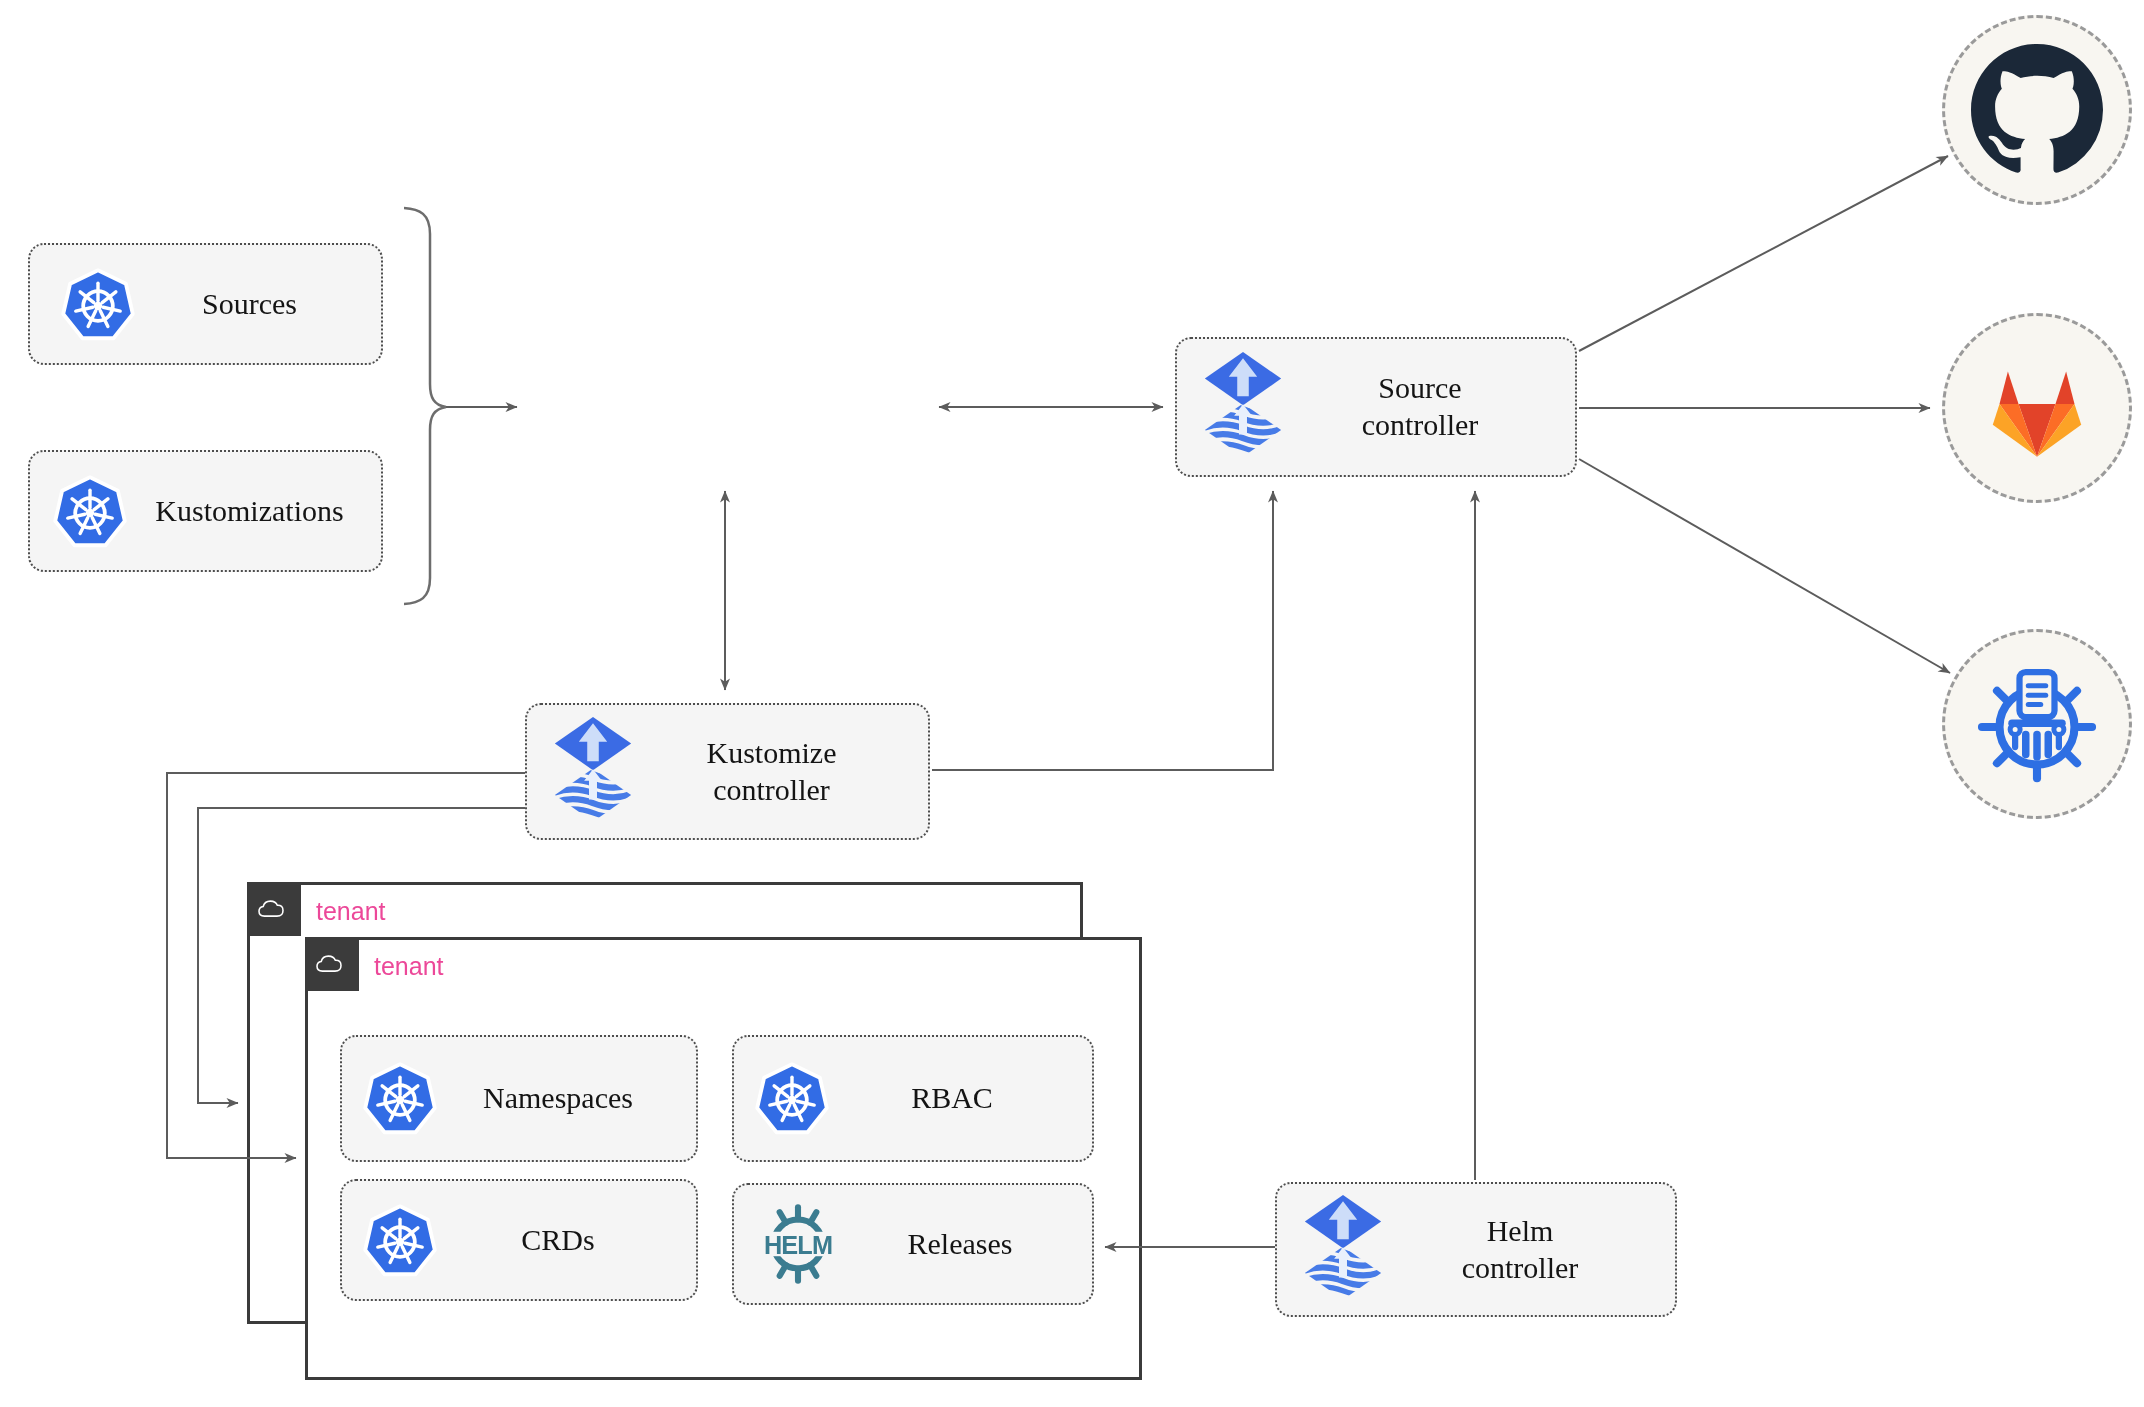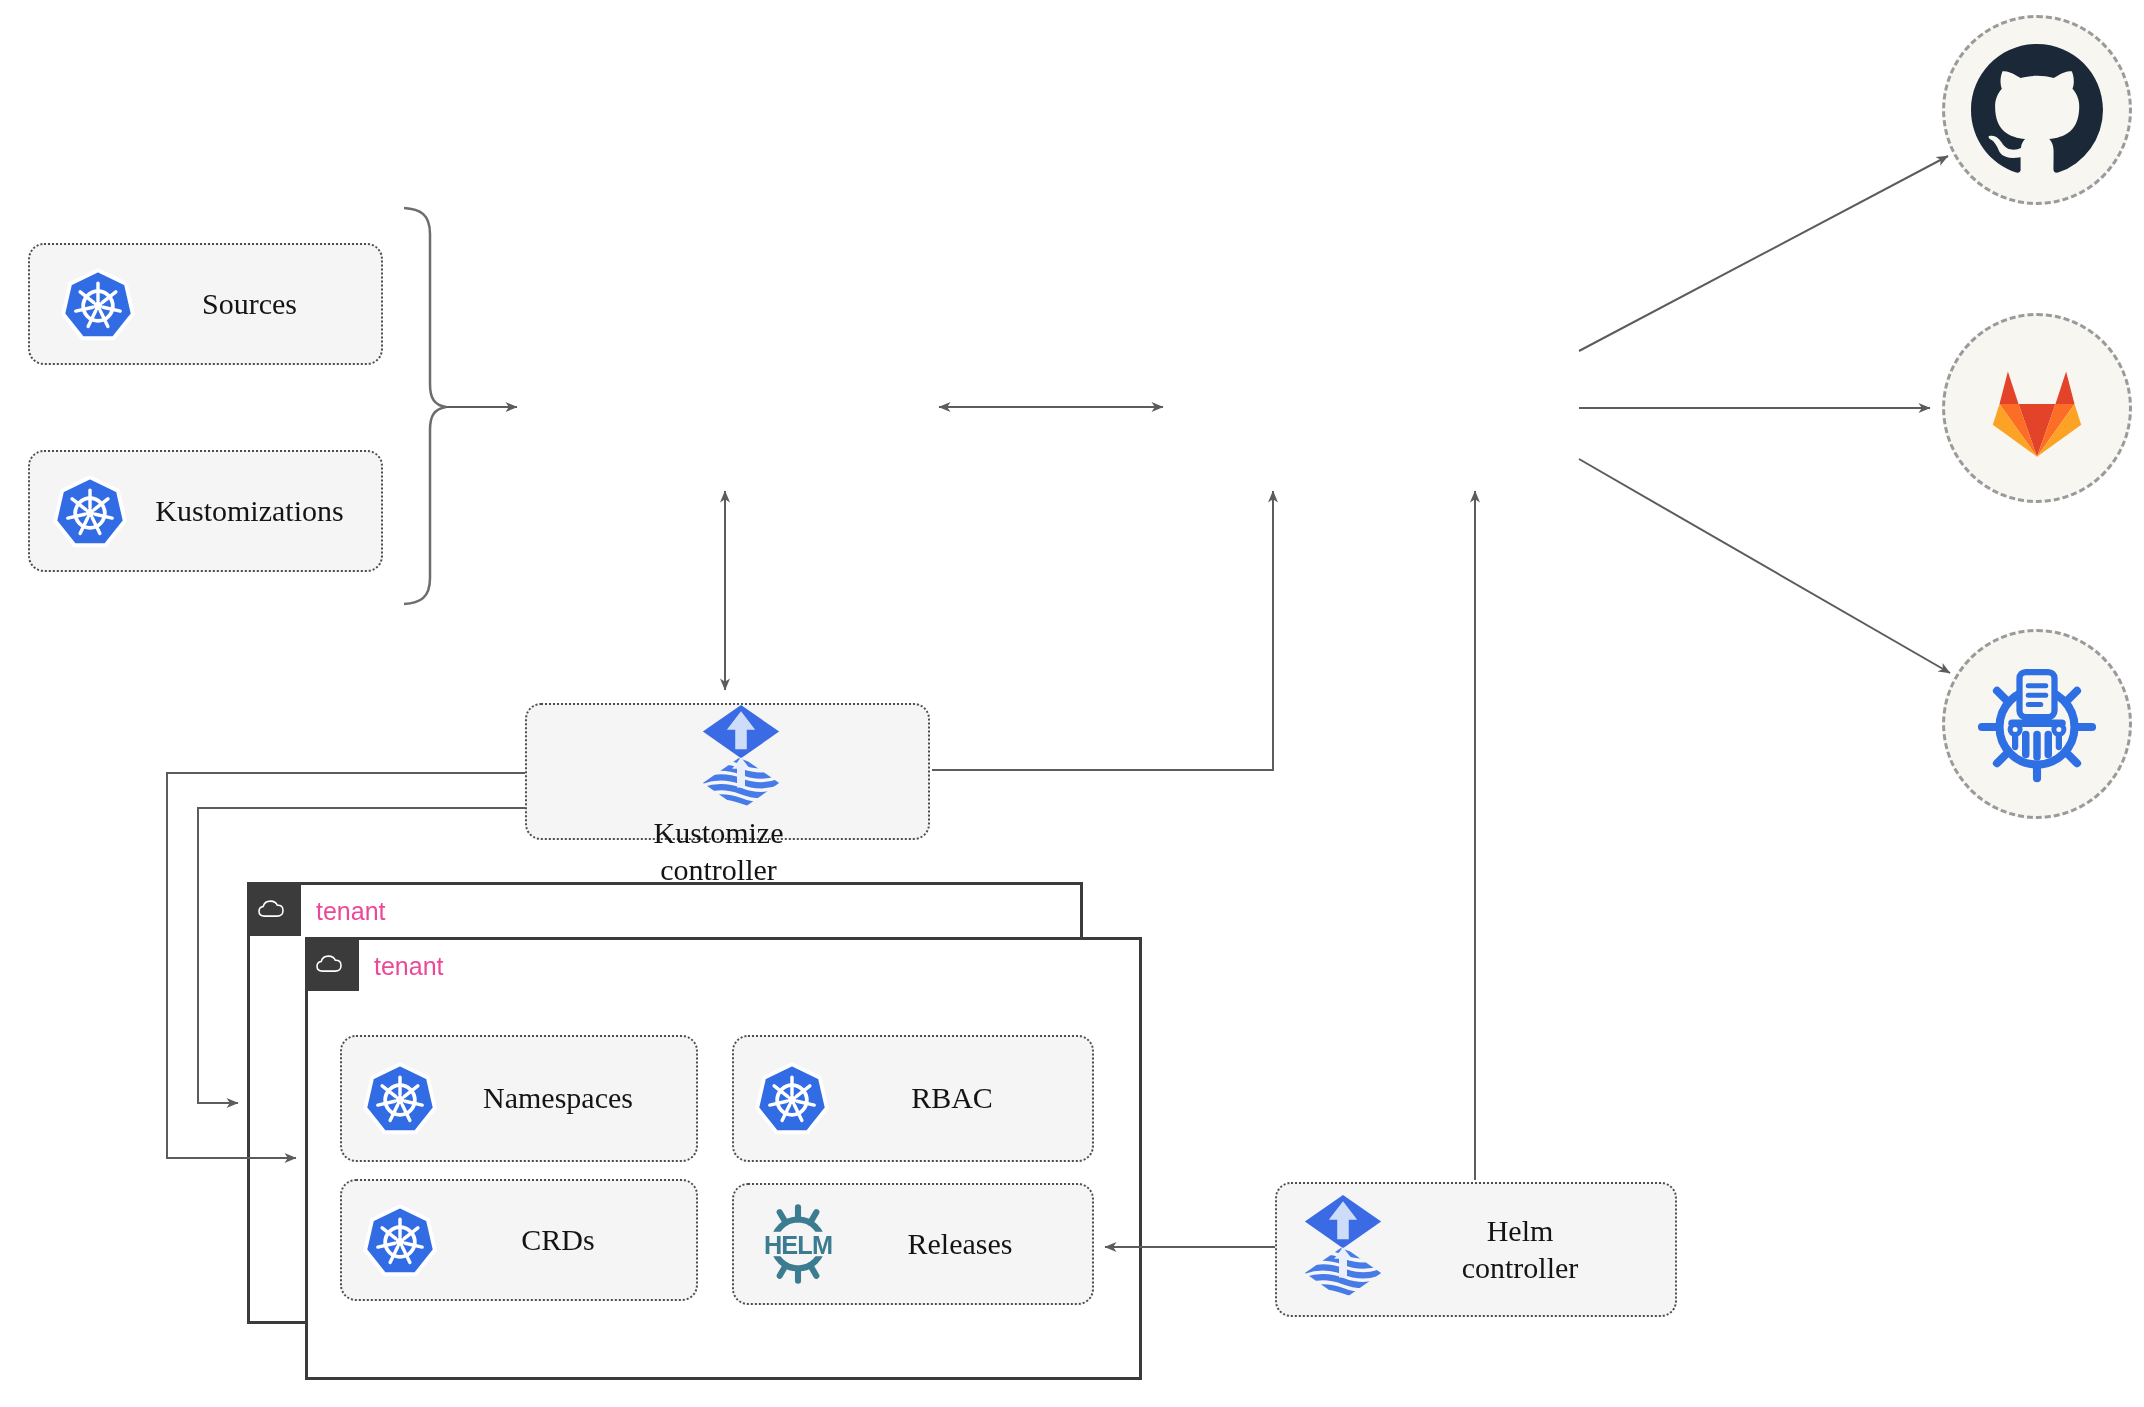--- a/index.html
+++ b/index.html
@@ -150,22 +150,30 @@
   <div class="node" style="left:28px;top:450px;width:355px;height:122px;">
     <span class="nicon" style="margin-left:22px;">
       <svg width="76" height="79" viewBox="0 0 100 104">
           <use href="#i-k8s"></use>
         </svg>
     </span>
     <div class="lbl" style="padding-right:10px;"><span>Kustomizations</span></div>
   </div>
 
 
-
-  <div class="node" style="left:525px;top:703px;width:405px;height:137px;flex-direction:column;">
+  <div class="node" style="left:1175px;top:337px;width:402px;height:140px;">
+    <span class="nicon">
+      <svg width="80" height="110" viewBox="0 0 90 124">
+          <use href="#i-flux"></use>
+        </svg>
+    </span>
+    <div class="lbl maxw150"><span>Source controller</span></div>
+  </div>
+
+  <div class="node" style="left:525px;top:703px;width:405px;height:137px;">
     <span class="nicon">
       <svg width="80" height="110" viewBox="0 0 90 124">
           <use href="#i-flux"></use>
         </svg>
     </span>
     <div class="lbl maxw170"><span>Kustomize controller</span></div>
   </div>
 
   <div class="node" style="left:1275px;top:1182px;width:402px;height:135px;">
     <span class="nicon">

